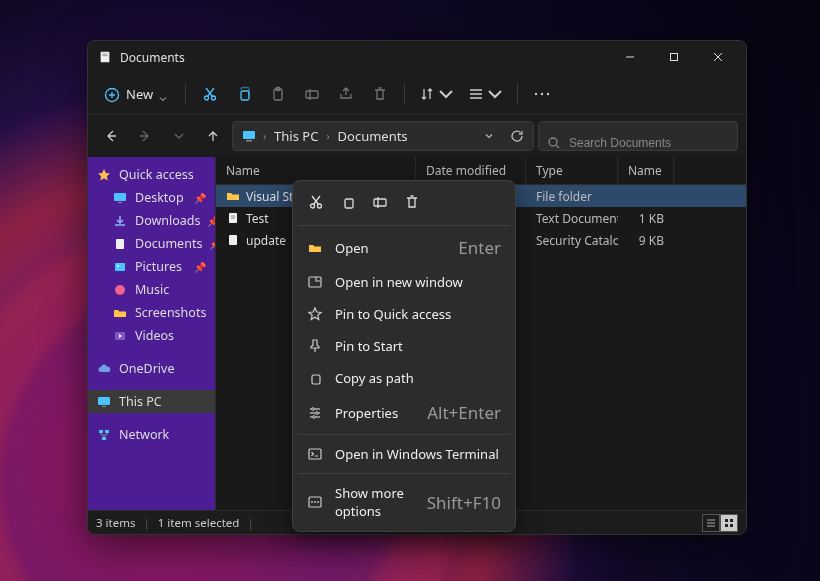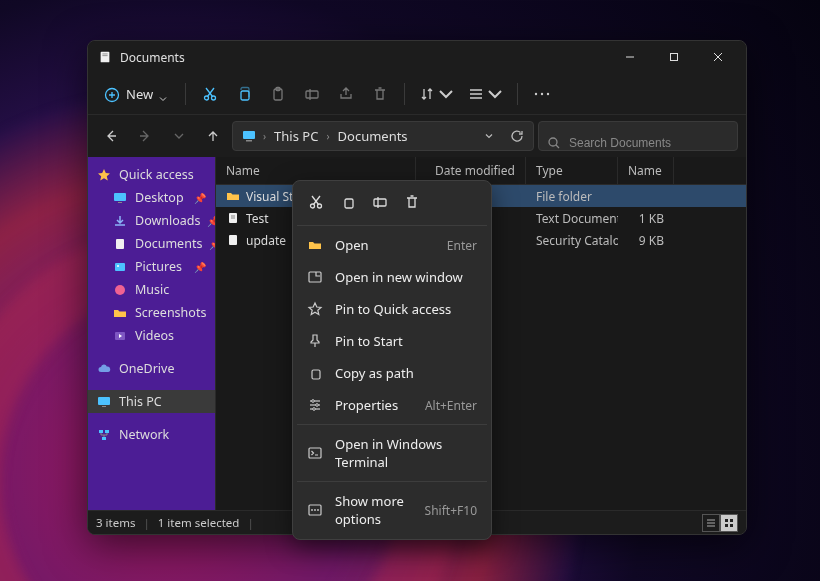--- a/index.html
+++ b/index.html
@@ -128,21 +128,21 @@
 .colhead {
   display: flex;
   height: 28px;
   align-items: center;
   border-bottom: 1px solid #2a2a2a;
   font-size: 12px;
   color: #bbb;
 }
 .colhead div { padding: 0 10px; border-right: 1px solid #2a2a2a; height: 100%; display: flex; align-items: center; }
 .col-name { width: 200px; gap: 6px; }
-.col-date { width: 110px; justify-content: flex-end; }
+.col-date { width: 110px; }
 .col-type { width: 92px; }
 .col-size { width: 56px; }
 .rows { flex: 1; }
 .row {
   display: flex;
   height: 22px;
   align-items: center;
   font-size: 12px;
   color: #ddd;
 }
@@ -164,21 +164,21 @@
 }
 .statusbar .sep { color: #555; }
 .statusbar .spacer { flex: 1; }
 .view-toggle { display: flex; gap: 0; }
 .view-toggle div { width: 18px; height: 18px; border: 1px solid #555; display: flex; align-items: center; justify-content: center; }
 .view-toggle .active { background: #ccc; color: #222; }
 
 .ctxmenu {
   position: absolute;
   left: 292px; top: 180px;
-  width: 200px;
+  width: 224px;
   background: #2c2c2c;
   border: 1px solid #3f3f3f;
   border-radius: 8px;
   box-shadow: 0 8px 24px rgba(0,0,0,0.5);
   padding: 4px;
   display: flex;
   flex-direction: column;
 }
 .ctx-icons {
   display: flex;
@@ -191,21 +191,21 @@
 .ctx-item {
   display: flex; align-items: center;
   padding: 7px 10px;
   gap: 12px;
   border-radius: 4px;
   color: #eee;
   font-size: 13px;
 }
 .ctx-item .ico { width: 16px; height: 16px; display: flex; align-items: center; justify-content: center; color: #ccc; }
 .ctx-item .lbl { flex: 1; }
-.ctx-item .shortcut { color: #999; font-size: 12px; }
+.ctx-item .shortcut { color: #999; font-size: 17px; }
 
 .folder-ico { fill: #ffc34a; }
 .file-ico { fill: #f0f0f0; }
 .star-ico { fill: #ffc34a; }
 .mon-ico { fill: #4cc2ff; }
 .cloud-ico { fill: #749ee6; }
 .net-ico { fill: #4cc2ff; }
 .music-ico { fill: #f06292; }
 .video-ico { fill: #7e57c2; }
 .pic-ico { fill: #4cc2ff; }

